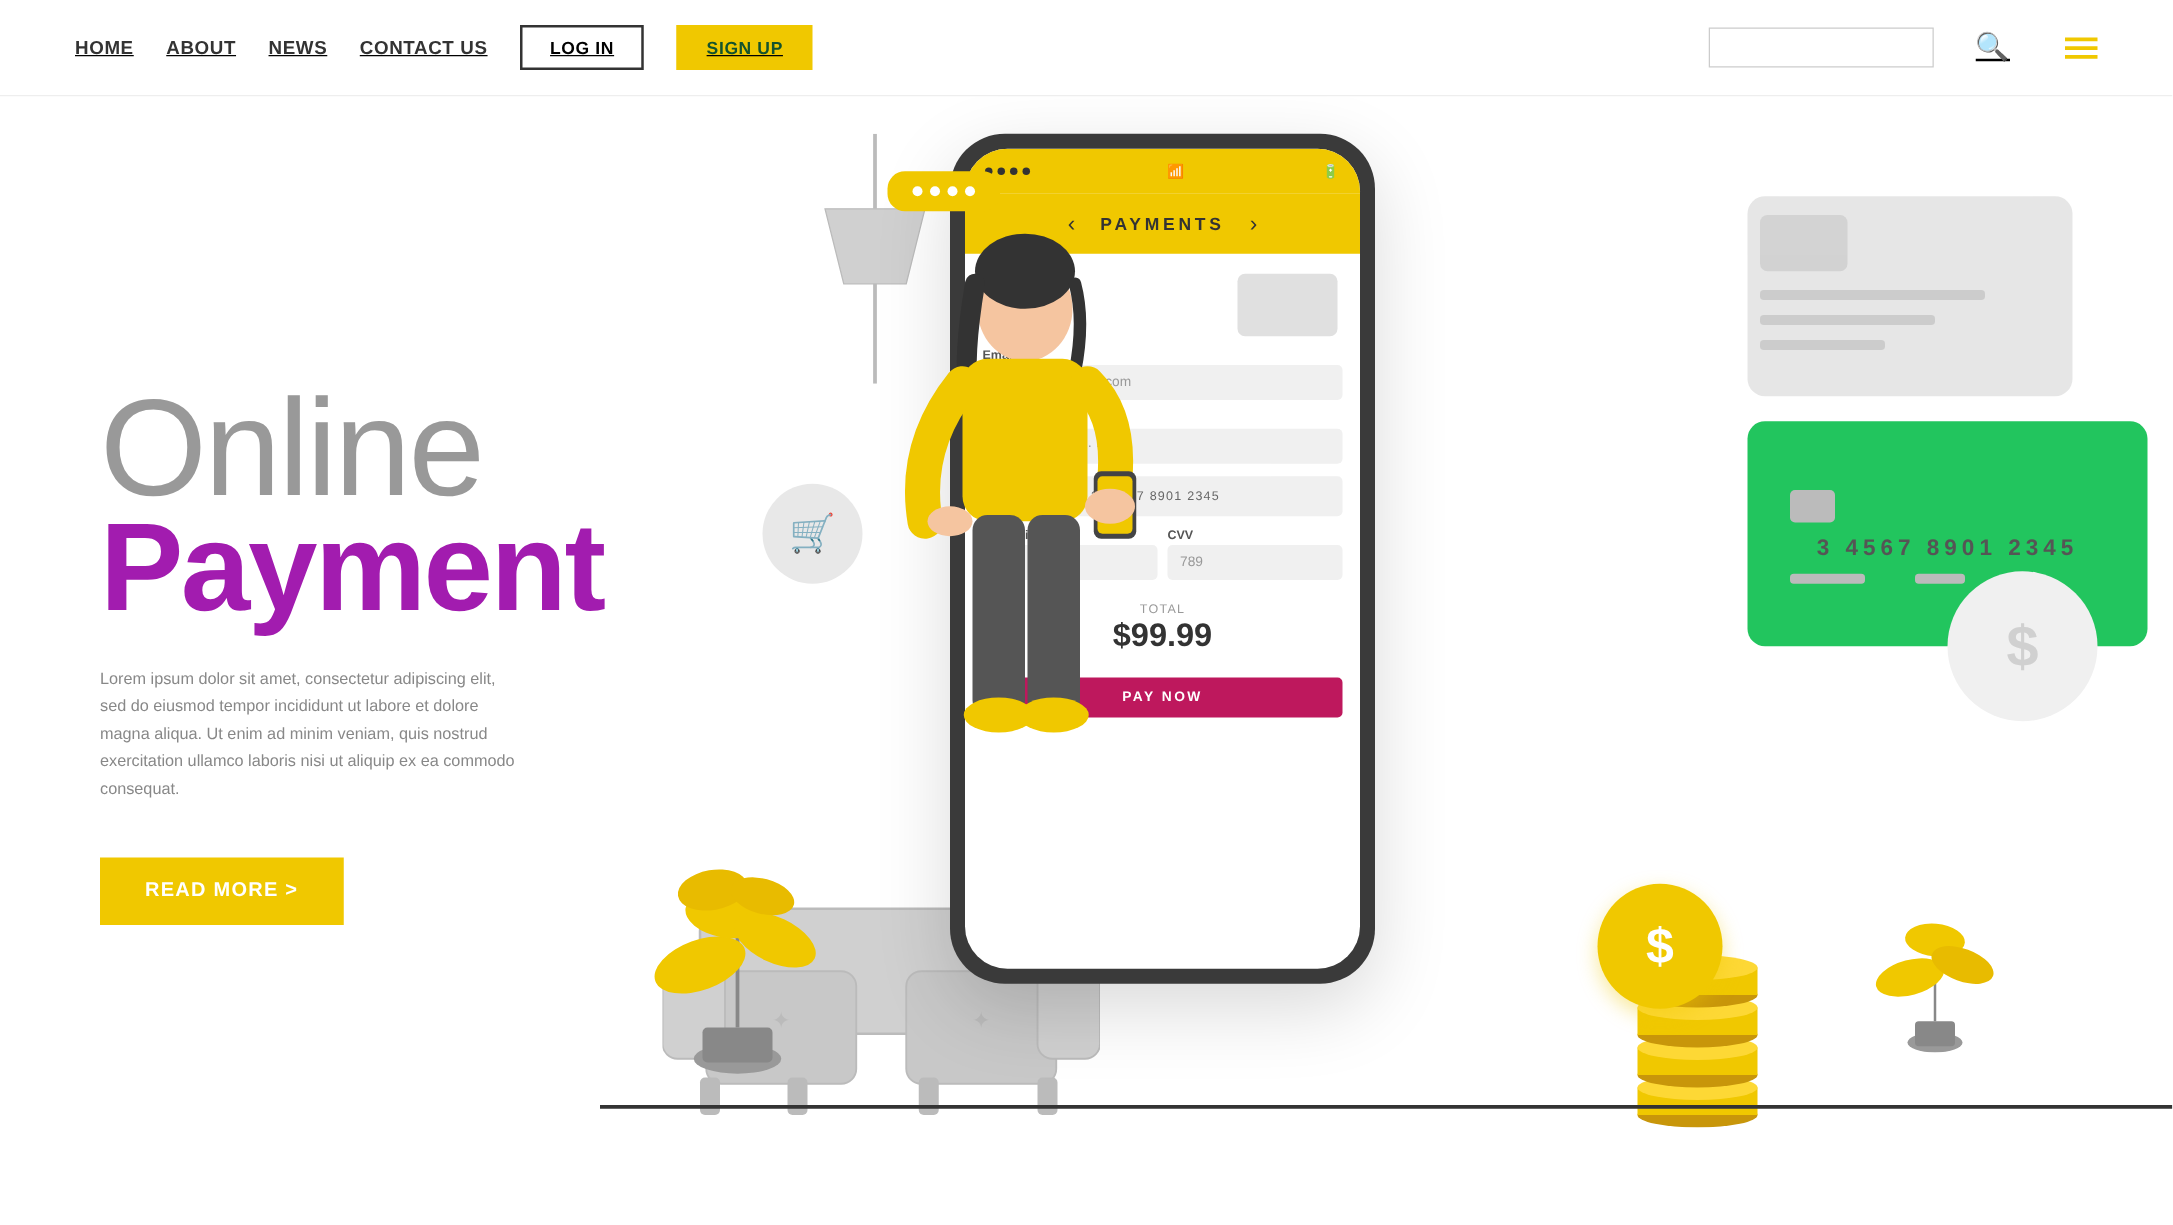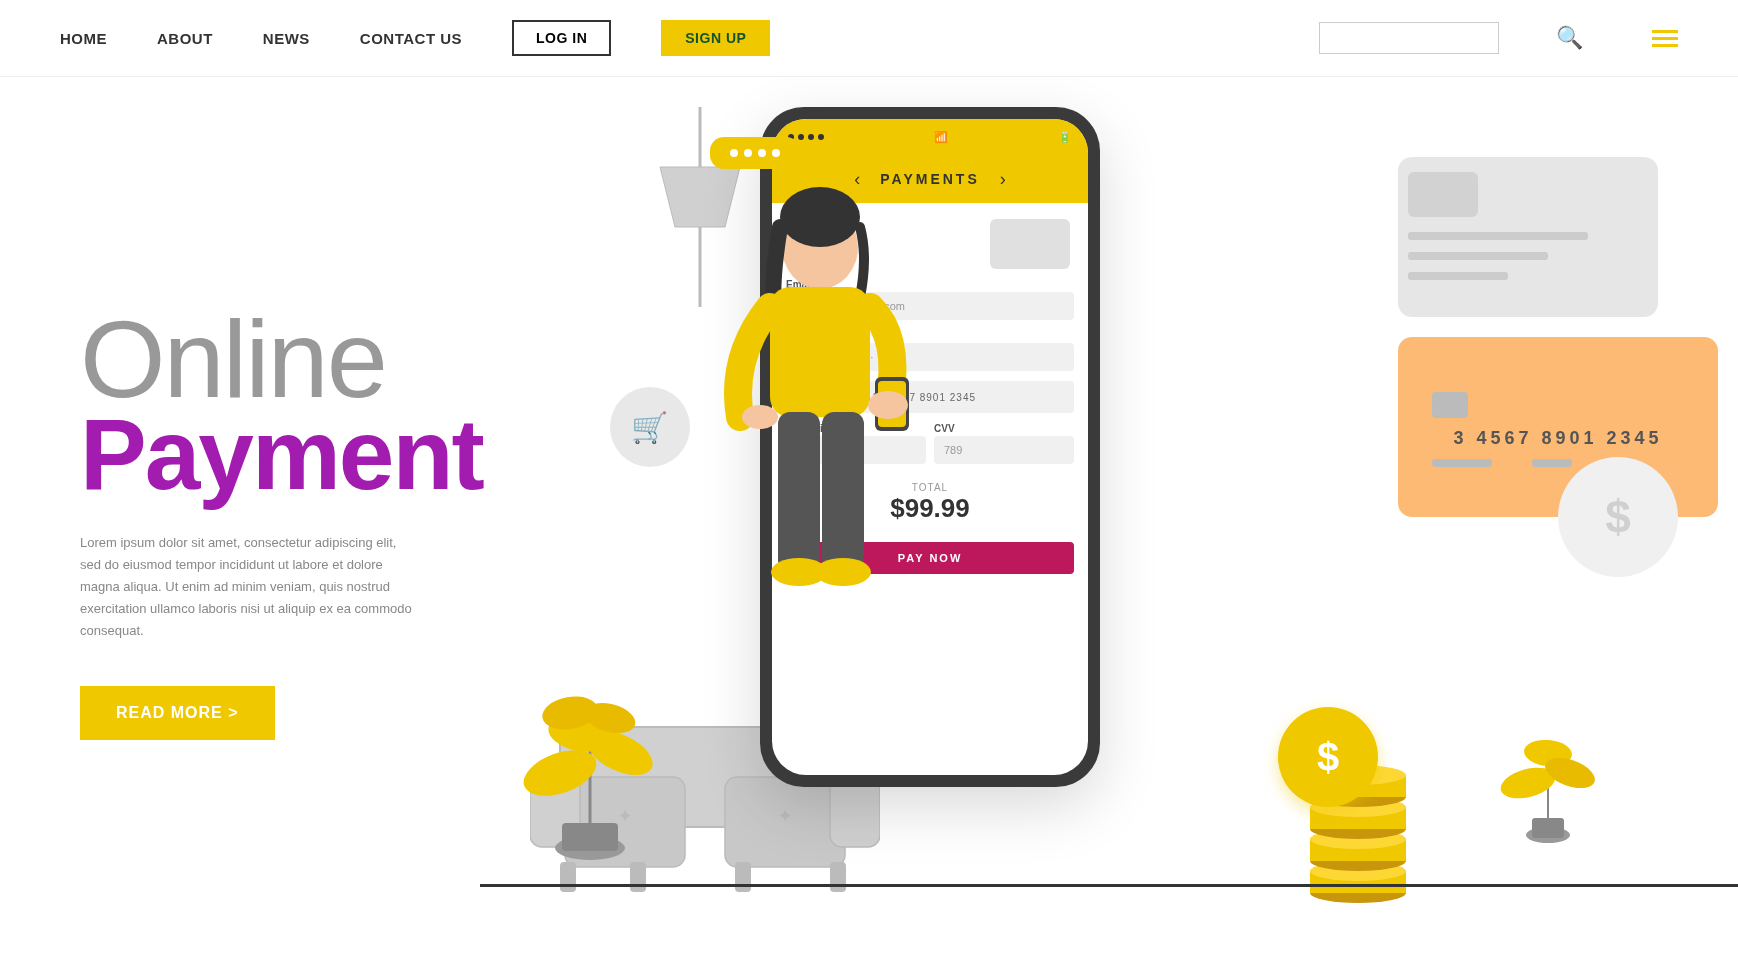--- a/index.html
+++ b/index.html
@@ -10,22 +10,23 @@
       min-height: 980px;
       overflow: hidden;
       position: relative;
     }
 
     
     nav {
       display: flex;
       align-items: center;
       padding: 20px 60px;
-      gap: 50px;
+      gap: 26px;
       border-bottom: 1px solid #eee;
+      text-decoration: underline;
     }
     .nav-link {
       font-size: 15px;
       font-weight: 600;
       color: #333;
       text-decoration: none;
       letter-spacing: 0.5px;
       cursor: pointer;
     }
     .nav-spacer { flex: 1; }
@@ -329,21 +330,21 @@
       border-radius: 14px;
       z-index: 1;
       opacity: 0.8;
     }
     .bg-card-2 {
       position: absolute;
       right: 20px;
       top: 260px;
       width: 320px;
       height: 180px;
-      background: #fdba74;
+      background: #22c55e;
       border-radius: 14px;
       z-index: 1;
       display: flex;
       align-items: center;
       justify-content: center;
       flex-direction: column;
       gap: 10px;
       padding: 20px;
     }
     .card-number-row {

